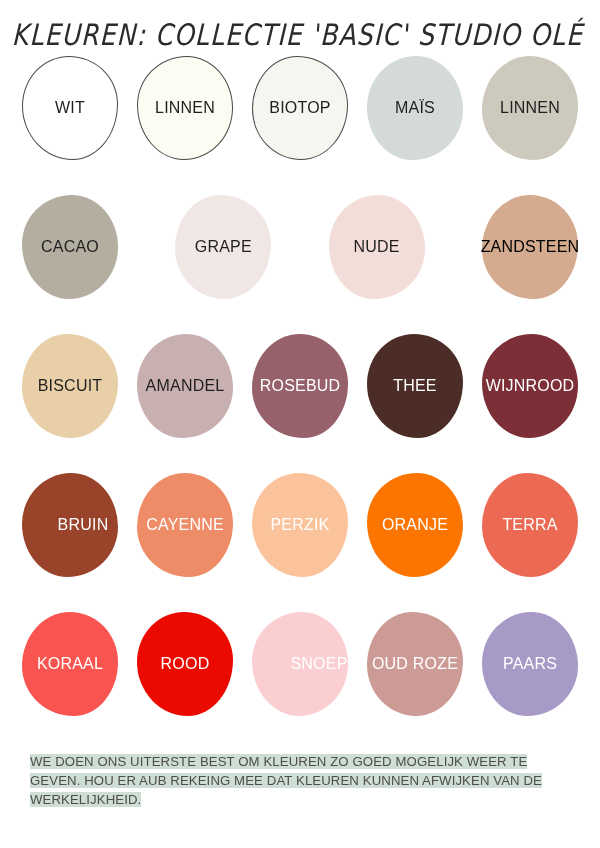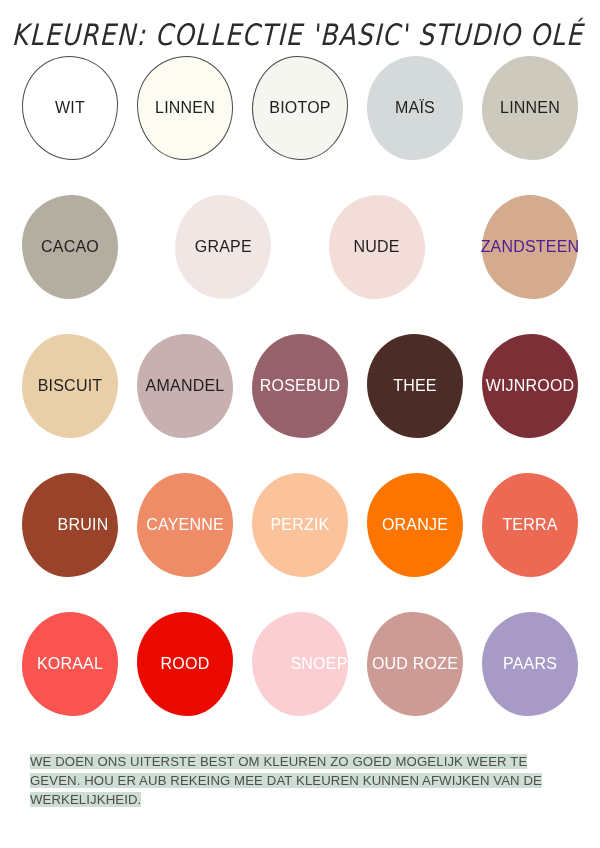--- a/index.html
+++ b/index.html
@@ -147,21 +147,21 @@
         <div class="swatch">
           <div class="blob" style="background: rgb(240, 230, 228); border-radius: 47% 53% 49% 51% / 51% 47% 53% 49%;"></div>
           <div class="swatch-label" style="color: rgb(31, 31, 31);">GRAPE</div>
         </div>
         <div class="swatch">
           <div class="blob" style="background: rgb(242, 221, 216); border-radius: 51% 49% 53% 47% / 49% 52% 48% 51%;"></div>
           <div class="swatch-label" style="color: rgb(31, 31, 31);">NUDE</div>
         </div>
         <div class="swatch">
           <div class="blob" style="background: rgb(213, 171, 143); border-radius: 50% 50% 46% 54% / 52% 48%;"></div>
-          <div class="swatch-label" style="color: #4c1d95;">ZANDSTEEN</div>
+          <div class="swatch-label" style="color: #000000;">ZANDSTEEN</div>
         </div>
       </div>
       <div class="row">
         <div class="swatch">
           <div class="blob" style="background: rgb(232, 207, 168); border-radius: 47% 53% 49% 51% / 51% 47% 53% 49%;"></div>
           <div class="swatch-label" style="color: rgb(31, 31, 31);">BISCUIT</div>
         </div>
         <div class="swatch">
           <div class="blob" style="background: rgb(201, 176, 176); border-radius: 51% 49% 53% 47% / 49% 52% 48% 51%;"></div>
           <div class="swatch-label" style="color: rgb(31, 31, 31);">AMANDEL</div>

